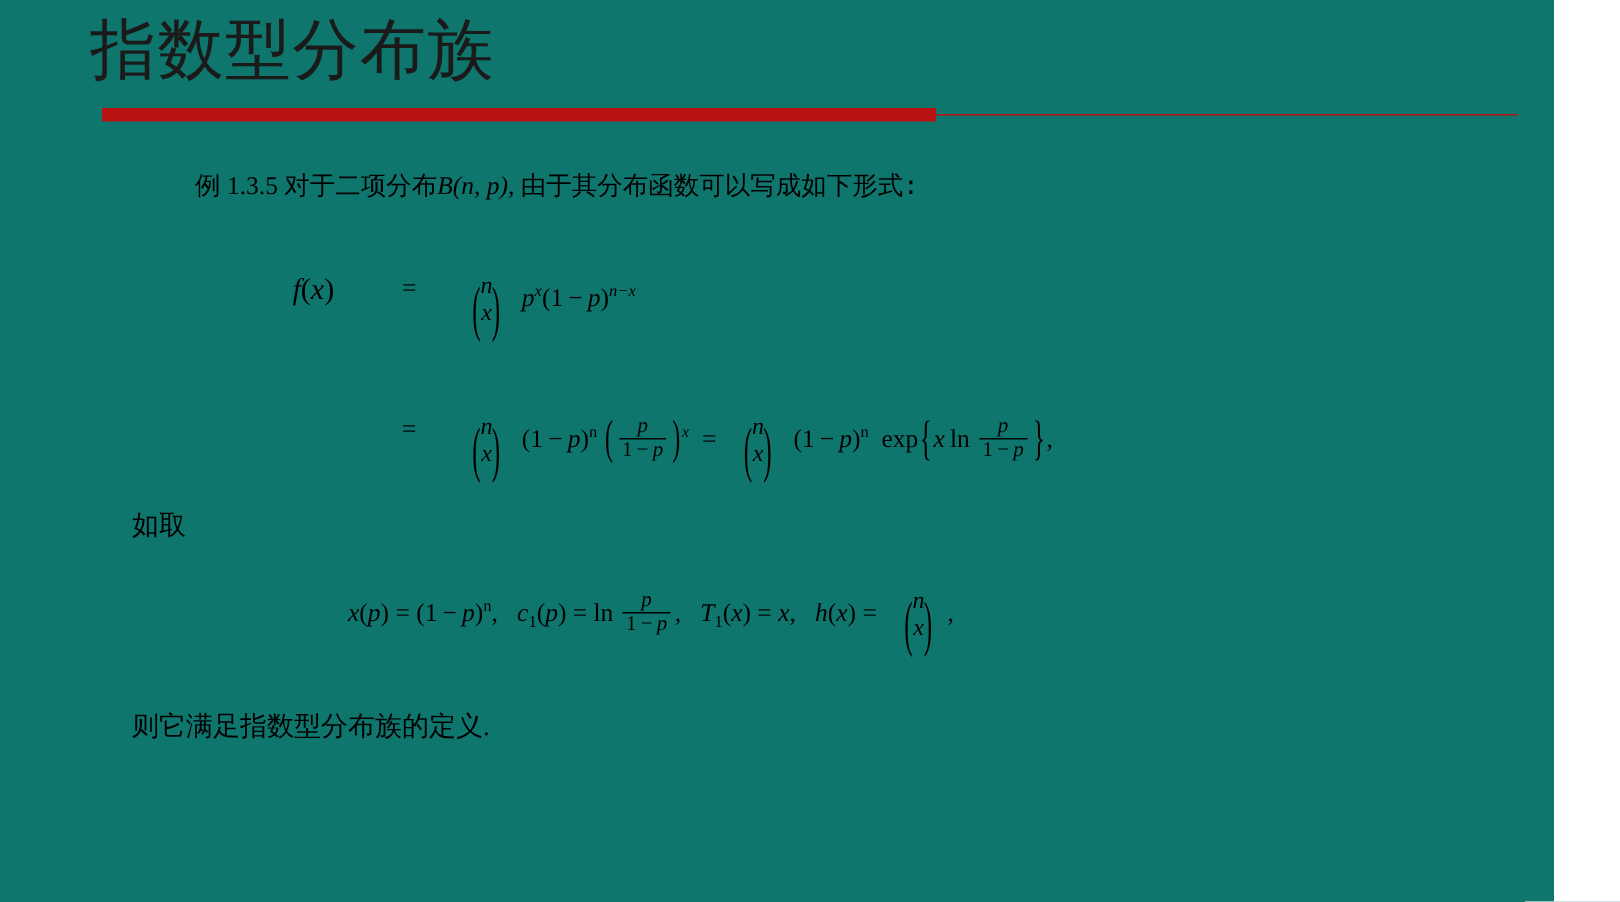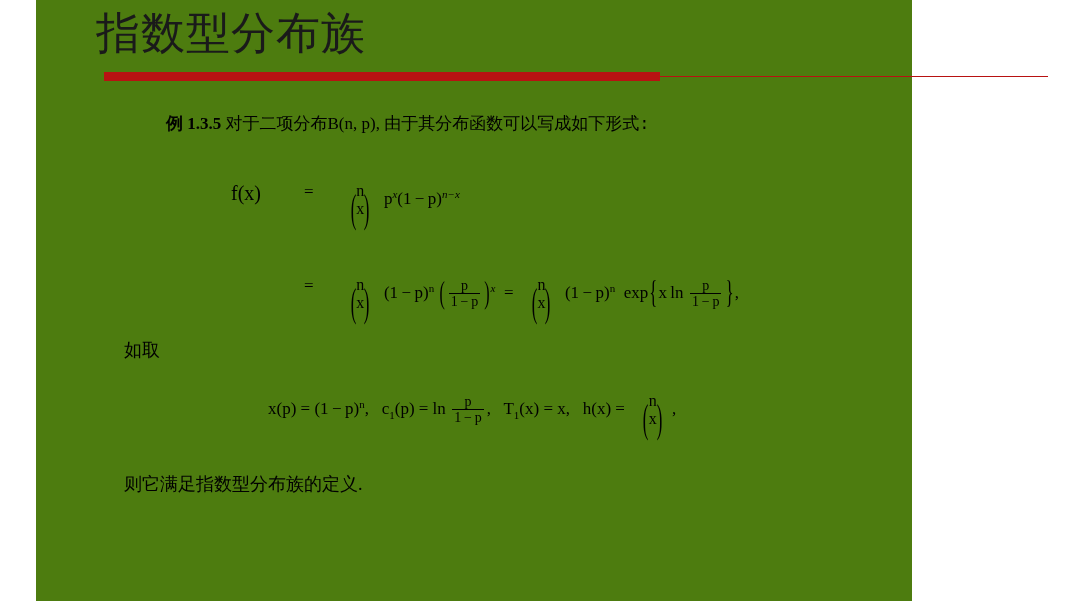--- a/index.html
+++ b/index.html
@@ -9,24 +9,23 @@
   }
   body {
     width: 1080px;
     height: 601px;
     overflow: hidden;
     font-family: "Liberation Serif", serif;
     color: #000000;
   }
   .slide {
     position: relative;
-    width: 876px;
+    width: 1036px;
     height: 601px;
-    background: #4d7c0f;
-    margin-left: 36px;
+    background: #0f766e;
   }
   .slide-title {
     position: absolute;
     left: 60px;
     top: 6px;
     font-family: "Liberation Serif", serif;
     font-size: 44px;
     line-height: 56px;
     color: #1a1a1a;
     letter-spacing: 1px;
@@ -65,22 +64,22 @@
 
   
   .line-example {
     position: absolute;
     left: 130px;
     top: 16px;
     font-size: 17px;
     white-space: nowrap;
   }
   .cn { font-family: Liberation Mono, monospace; }
-  .lbl { font-weight: bold; }
-  .mi { font-family: "Liberation Serif", serif; }
+  .lbl { font-weight: normal; }
+  .mi { font-family: "Liberation Serif", serif; font-style: italic; }
   .mn { font-family: "Liberation Serif", serif; font-style: normal; }
   .op { font-family: "Liberation Serif", serif; font-style: normal; }
 
   
   .binom {
     display: inline-block;
     vertical-align: middle;
     position: relative;
     padding: 0 9px;
     margin: 0 1px;

